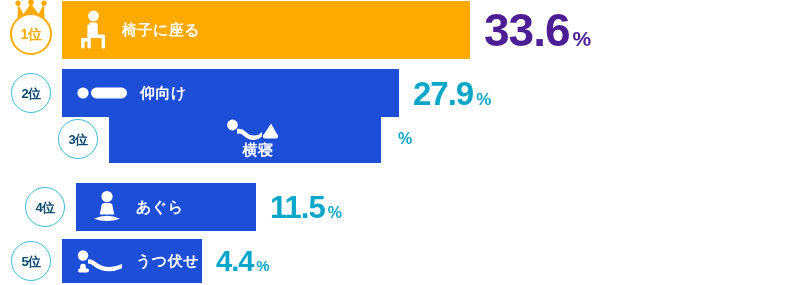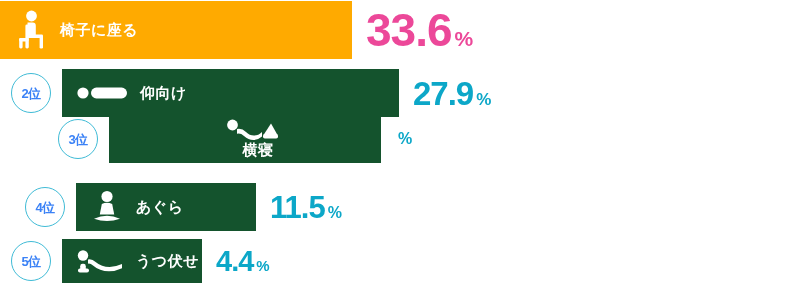--- a/index.html
+++ b/index.html
@@ -70,33 +70,33 @@
     width: 34px;
     height: 20px;
   }
   
   .rn .badge {
     width: 40px;
     height: 40px;
     border: 1.5px solid #3FBBD6;
   }
   .rn .badge-label {
-    color: #3b82f6;
+    color: #0c4a6e;
     font-size: 13px;
   }
   
   .bar {
     box-sizing: border-box;
     display: flex;
     align-items: center;
     flex: 0 0 auto;
     padding-left: 14px;
   }
   .bar-orange { background: #FFAA00; }
-  .bar-cyan   { background: #14532d; }
+  .bar-cyan   { background: #1d4ed8; }
 
   .bar-icon {
     flex: 0 0 auto;
     display: flex;
     align-items: center;
     justify-content: center;
   }
   .bar-label {
     color: #ffffff;
     font-weight: bold;
@@ -114,31 +114,43 @@
   .value-num {
     font-weight: bold;
     line-height: 1;
     letter-spacing: -1px;
   }
   .value-unit {
     font-weight: bold;
     line-height: 1;
     margin-left: 3px;
   }
-  .v-orange .value-num, .v-orange .value-unit { color: #ec4899; }
+  .v-orange .value-num, .v-orange .value-unit { color: #4c1d95; }
   .v-cyan   .value-num, .v-cyan   .value-unit { color: #0CA7C8; }
 </style>
 </head>
 <body>
 
 <div id="chart">
 
   <div class="row r1" style="top:1px; height:58px;">
-
-    <div class="bar bar-orange" style="width:352px; height:58px;">
+    <div class="badge-wrap">
+      <svg class="crown" viewBox="0 0 34 20">
+        <circle cx="4" cy="3.2" r="2.6" fill="#FFAA00"></circle>
+        <circle cx="17" cy="2.2" r="2.8" fill="#FFAA00"></circle>
+        <circle cx="30" cy="3.2" r="2.6" fill="#FFAA00"></circle>
+        <path d="M4 4 L9.5 14 L17 3.5 L24.5 14 L30 4 L30.5 18 L3.5 18 Z" fill="#FFAA00"></path>
+        <rect x="4" y="15.5" width="26" height="4.2" rx="1.6" fill="#FFAA00"></rect>
+      </svg>
+      <div class="badge">
+        <span class="badge-label">1位</span>
+      </div>
+    </div>
+
+    <div class="bar bar-orange" style="width:408px; height:58px;">
       <span class="bar-icon">
         <svg width="34" height="40" viewBox="0 0 34 40">
           <circle cx="17.5" cy="6" r="5.4" fill="#ffffff"></circle>
           <path d="M13.5 12.6 h5.2 a3.1 3.1 0 0 1 3.1 3.1 v9.2 h-8.3 z" fill="#ffffff"></path>
           <rect x="13.5" y="24.4" width="15.5" height="3.6" rx="1.3" fill="#ffffff"></rect>
           <rect x="25.6" y="25.6" width="3.4" height="13" rx="1.3" fill="#ffffff"></rect>
           <rect x="11.4" y="14.5" width="3.4" height="24" rx="1.4" fill="#ffffff"></rect>
           <rect x="5.2" y="28" width="9.5" height="3.4" rx="1.4" fill="#ffffff"></rect>
           <rect x="5.2" y="28" width="3.4" height="10.5" rx="1.4" fill="#ffffff"></rect>
         </svg>

